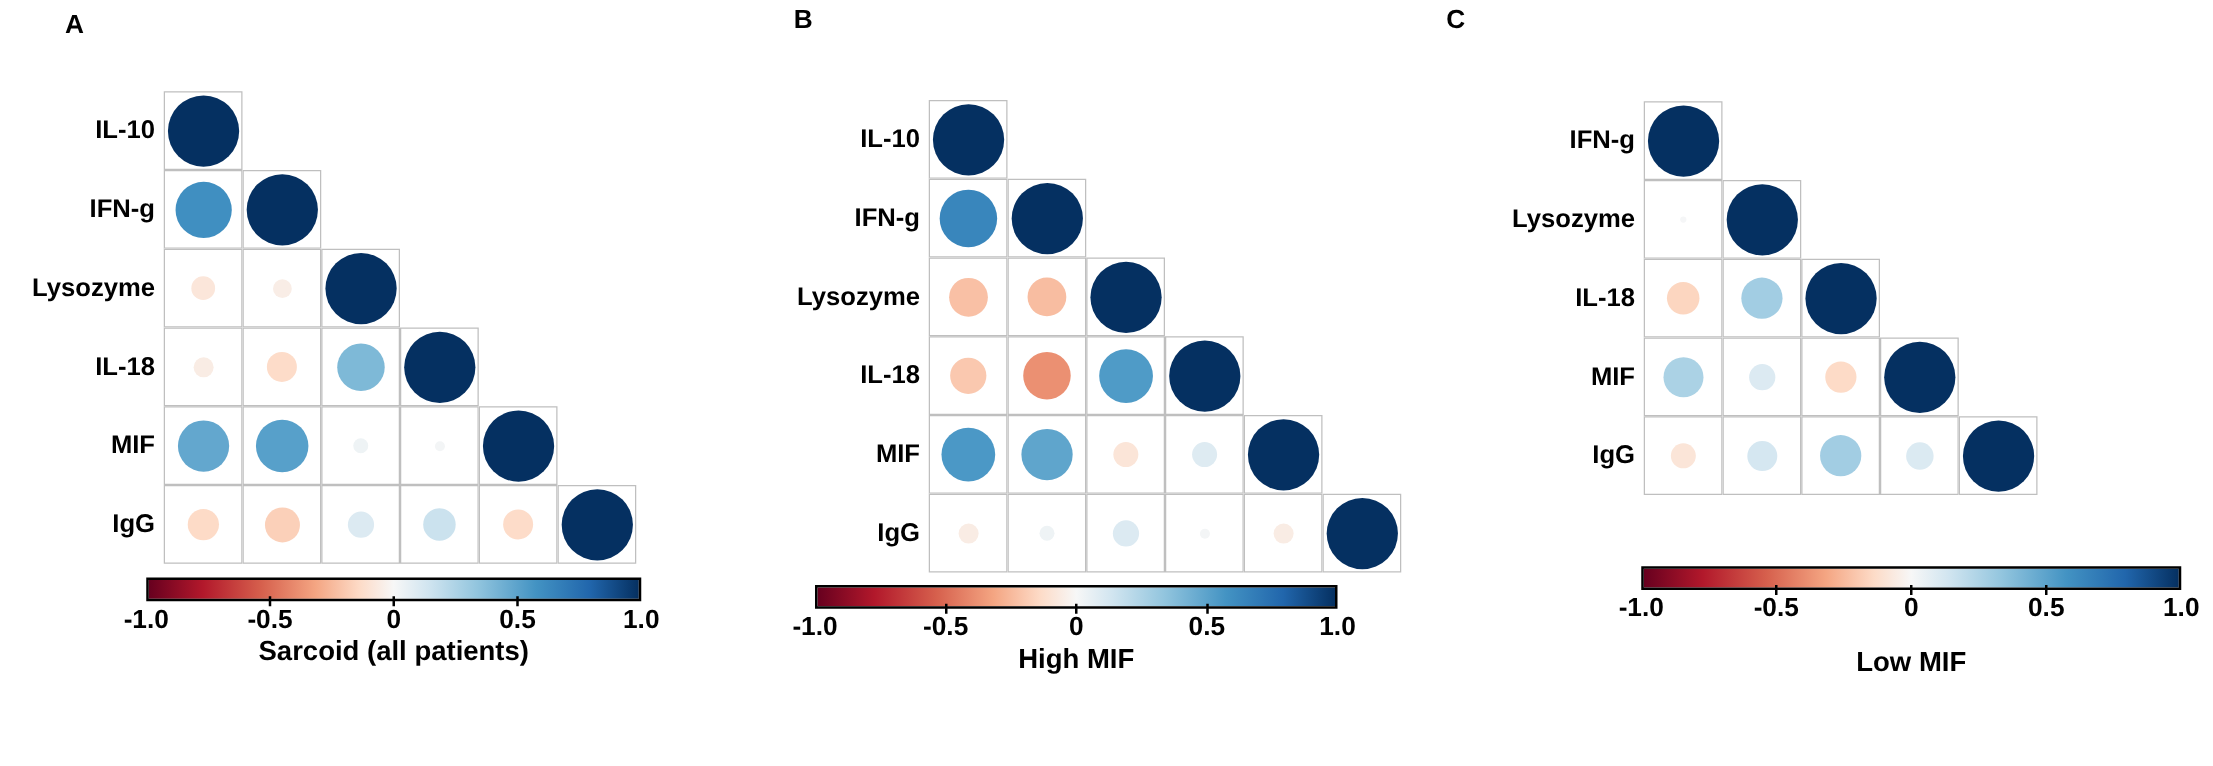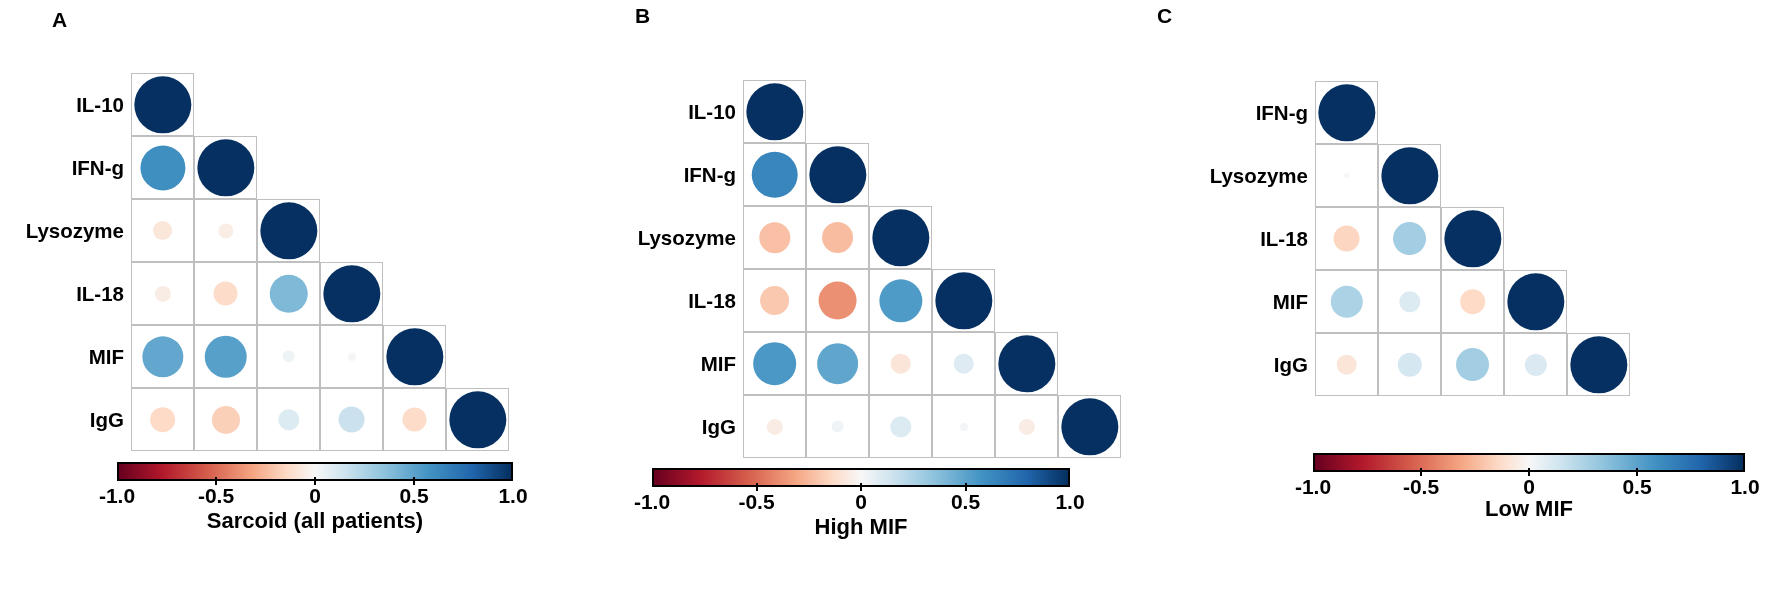--- a/index.html
+++ b/index.html
@@ -258,15 +258,15 @@
       <div class="bubble" style="left: 1598.5px; top: 364.5px; width: 57.33px; height: 57.33px; background: rgb(5, 48, 97);"></div>
       <div class="colorbar" style="left: 1313px; top: 453px; width: 432px; height: 19px;"></div>
       <div class="tick-label" style="left: 1313px; top: 475px;">-1.0</div>
       <div class="tick-mark" style="left: 1420px; top: 468px; height: 8px;"></div>
       <div class="tick-label" style="left: 1421px; top: 475px;">-0.5</div>
       <div class="tick-mark" style="left: 1528px; top: 468px; height: 8px;"></div>
       <div class="tick-label" style="left: 1529px; top: 475px;">0</div>
       <div class="tick-mark" style="left: 1636px; top: 468px; height: 8px;"></div>
       <div class="tick-label" style="left: 1637px; top: 475px;">0.5</div>
       <div class="tick-label" style="left: 1745px; top: 475px;">1.0</div>
-      <div class="cb-caption" style="left: 1529px; top: 496px;">Low MIF</div>
+      <div class="cb-caption" style="left: 1529px; top: 517px;">Low MIF</div>
     </div>
   </div>
 
 </body></html>

